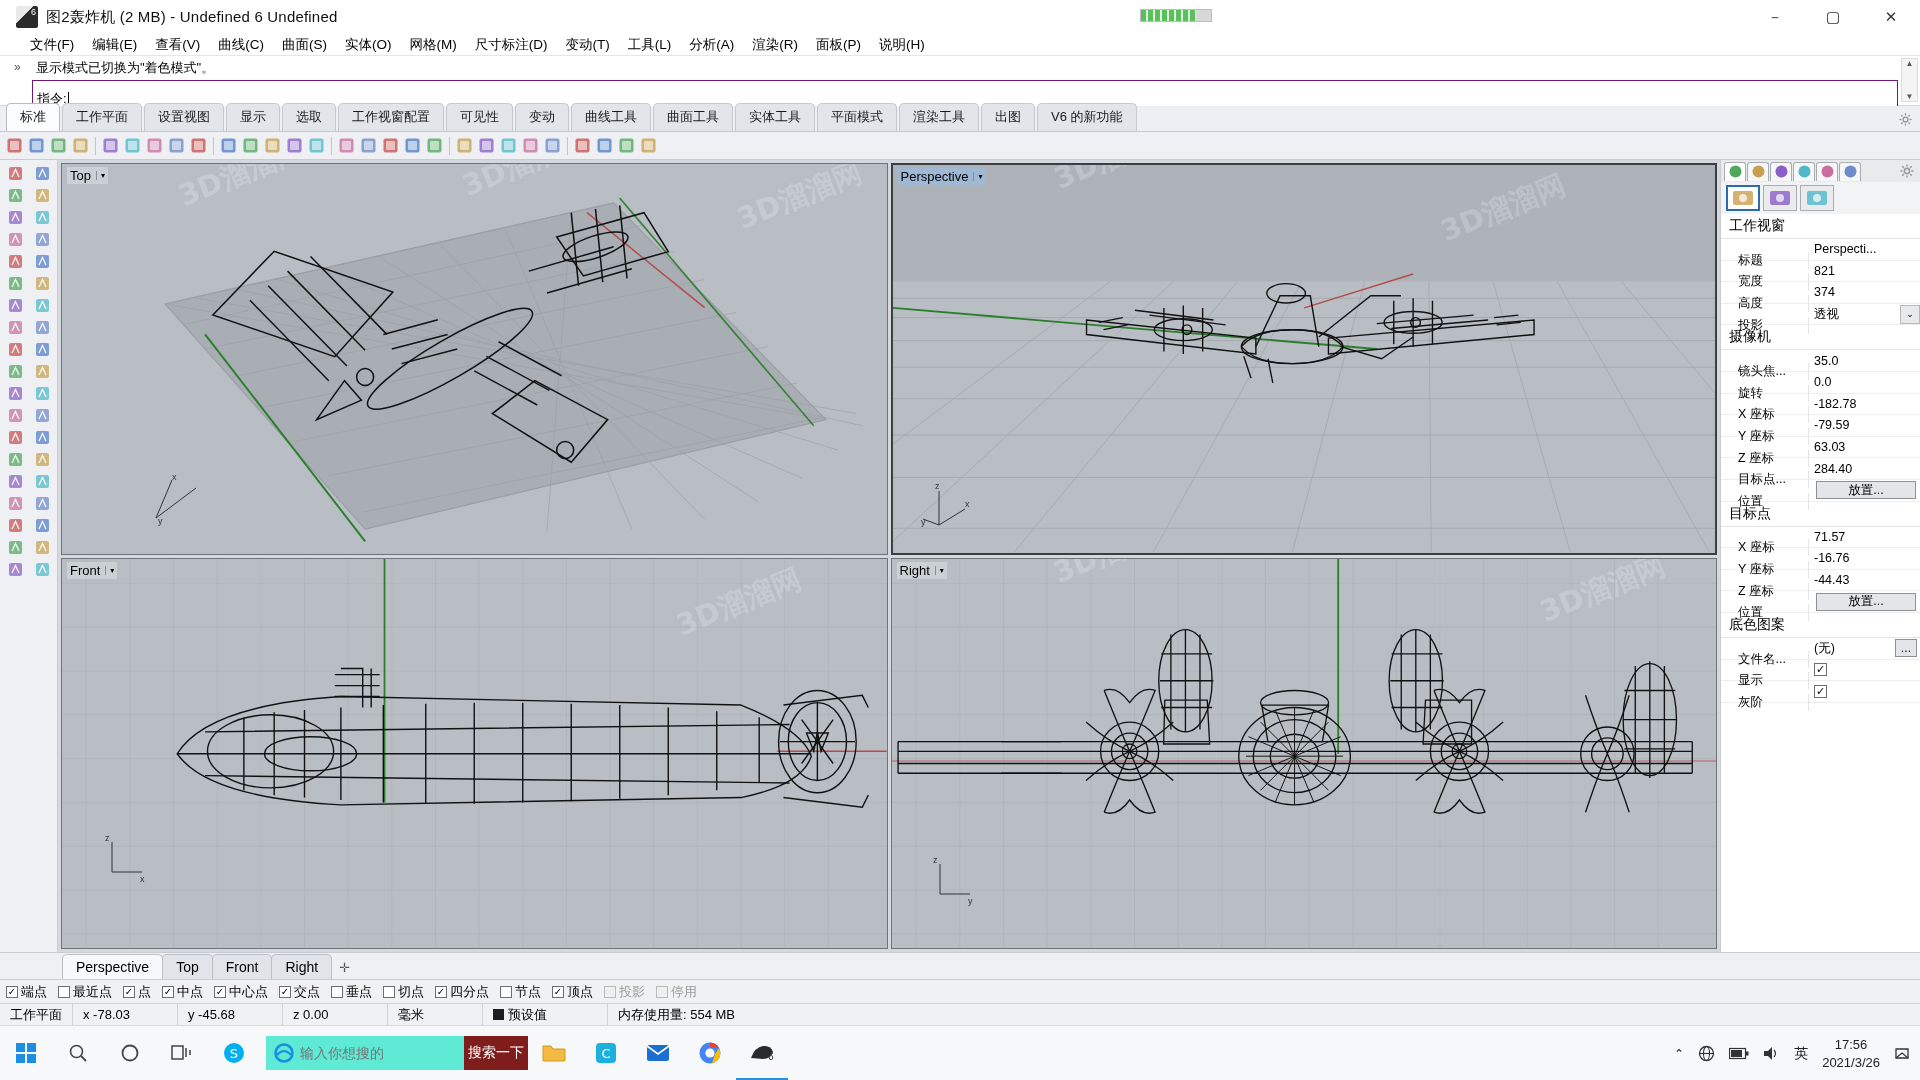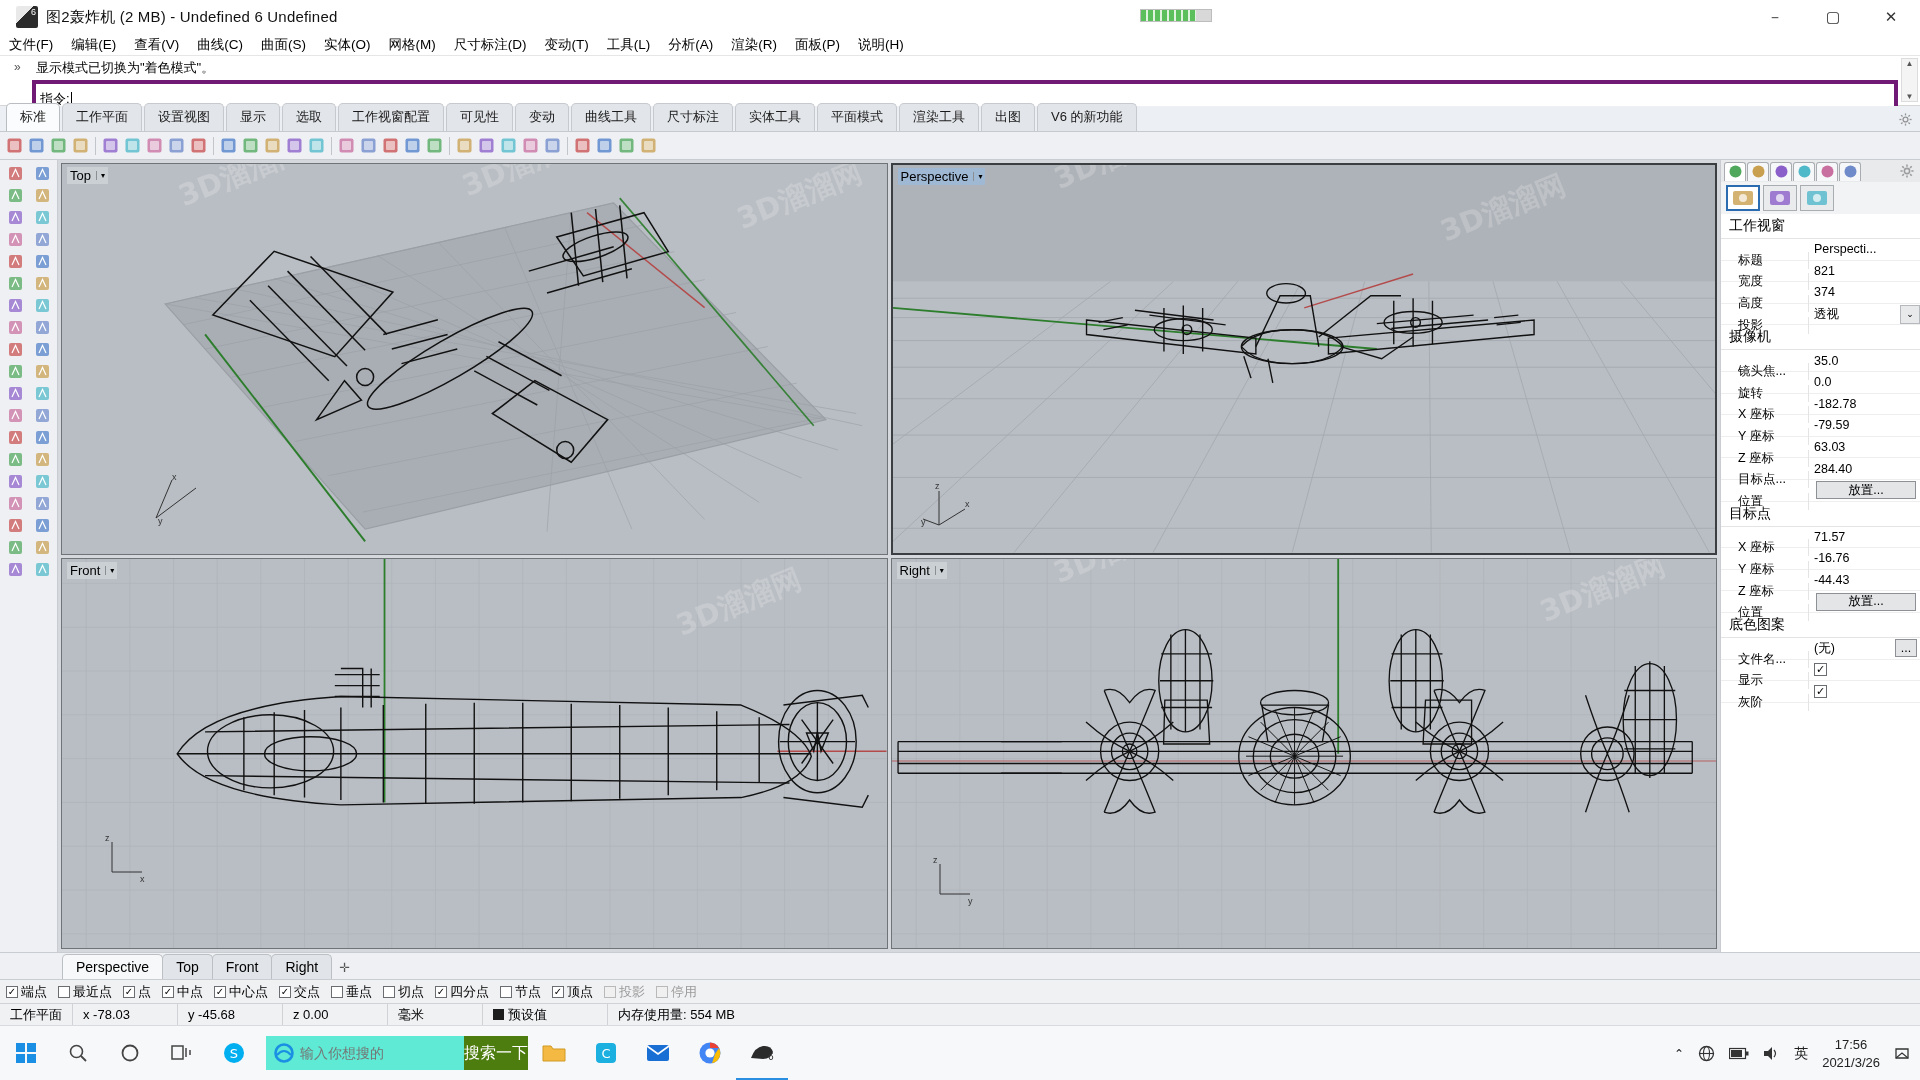--- a/index.html
+++ b/index.html
@@ -17,31 +17,31 @@
   .tb-progress { position:absolute; left:1140px; top:9px; width:72px; height:13px;
     background:#d8d8d8; border:1px solid #bdbdbd; }
   .tb-progress i { display:block; height:100%; width:78%;
     background:repeating-linear-gradient(90deg,#5bbf5b 0 5px,#dff3df 5px 7px); }
   .tb-buttons { position:absolute; right:0; top:0; height:34px; display:flex; }
   .tb-btn { width:58px; height:34px; display:flex; align-items:center; justify-content:center;
     font-size:15px; color:#333; }
 
   
   .menubar { height:22px; background:#fff; display:flex; align-items:center;
-    padding-left:0; border-bottom:1px solid #e6e6e6; }
+    padding-left:21px; border-bottom:1px solid #e6e6e6; }
   .menubar span { padding:2px 9px; font-size:13.5px; white-space:nowrap; }
 
   
   .cmdarea { background:#fff; position:relative; height:50px;
     border-bottom:1px solid #d6d6d6; }
   .cmd-chevron { position:absolute; left:14px; top:4px; font-size:12px; color:#555; }
   .cmd-history { position:absolute; left:32px; top:3px; right:22px; height:20px;
     font-size:13px; padding-left:4px; }
   .cmd-input-wrap { position:absolute; left:32px; top:24px; right:22px; height:38px;
-    border:4px solid #701a75; background:#fff; display:flex; align-items:center; padding-left:4px; }
+    border:1px solid #701a75; background:#fff; display:flex; align-items:center; padding-left:4px; }
   .cmd-label { font-size:13px; }
   .cmd-caret { width:1px; height:14px; background:#000; margin-left:1px; }
   .cmd-scroll { position:absolute; right:2px; top:2px; width:17px; height:44px;
     background:#f4f4f4; border:1px solid #dcdcdc; display:flex; flex-direction:column;
     justify-content:space-between; align-items:center; font-size:8px; color:#555; }
 
   
   .ribbon-tabs { height:26px; background:#eceff3; display:flex; align-items:flex-end;
     padding-left:6px; position:relative; border-bottom:1px solid #c6c9cd; }
   .rtab { padding:4px 13px 5px; font-size:13px; background:#e2e5e9;
@@ -139,21 +139,21 @@
 
   
   .taskbar { height:55px; background:#f7f8fa; display:flex; align-items:center;
     border-top:1px solid #d8dade; position:relative; }
   .tk-item { width:52px; height:55px; display:flex; align-items:center; justify-content:center; }
   .tk-search { width:198px; height:34px; background:#5eead4; display:flex; align-items:center;
     margin-left:6px; }
   .tk-search .ie { margin:0 6px 0 8px; }
   .tk-search input { border:0; background:transparent; outline:none; font-size:14px;
     color:#3b3b3b; width:120px; font-family:inherit; }
-  .tk-searchbtn { width:64px; height:34px; background:#4d7c0f; color:#fff; font-size:16px;
+  .tk-searchbtn { width:64px; height:34px; background:#7f1d1d; color:#fff; font-size:14px;
     display:flex; align-items:center; justify-content:center; }
   .tk-right { position:absolute; right:0; top:0; height:55px; display:flex; align-items:center;
     gap:14px; padding-right:10px; font-size:12px; color:#222; }
   .tk-clock { text-align:center; line-height:1.35; font-size:13px; }
   .tk-active { border-bottom:3px solid #2a8fe0; }
 </style>
 </head>
 <body>
 
 <div class="titlebar">
@@ -202,21 +202,21 @@
 <div class="ribbon-tabs" id="ribbontabs">
   <div class="rtab active">标准</div>
     <div class="rtab">工作平面</div>
     <div class="rtab">设置视图</div>
     <div class="rtab">显示</div>
     <div class="rtab">选取</div>
     <div class="rtab">工作视窗配置</div>
     <div class="rtab">可见性</div>
     <div class="rtab">变动</div>
     <div class="rtab">曲线工具</div>
-    <div class="rtab">尺寸标注</div>
+    <div class="rtab">曲面工具</div>
     <div class="rtab">实体工具</div>
     <div class="rtab">平面模式</div>
     <div class="rtab">渲染工具</div>
     <div class="rtab">出图</div>
     <div class="rtab">V6 的新功能</div>
     <svg class="gear-right" viewBox="0 0 16 16">
     <circle cx="8" cy="8" r="3" fill="none" stroke="#666" stroke-width="1.6"></circle>
     <g stroke="#666" stroke-width="1.6">
       <line x1="8" y1="0.5" x2="8" y2="3"></line>
         <line x1="8" y1="13" x2="8" y2="15.5"></line>

